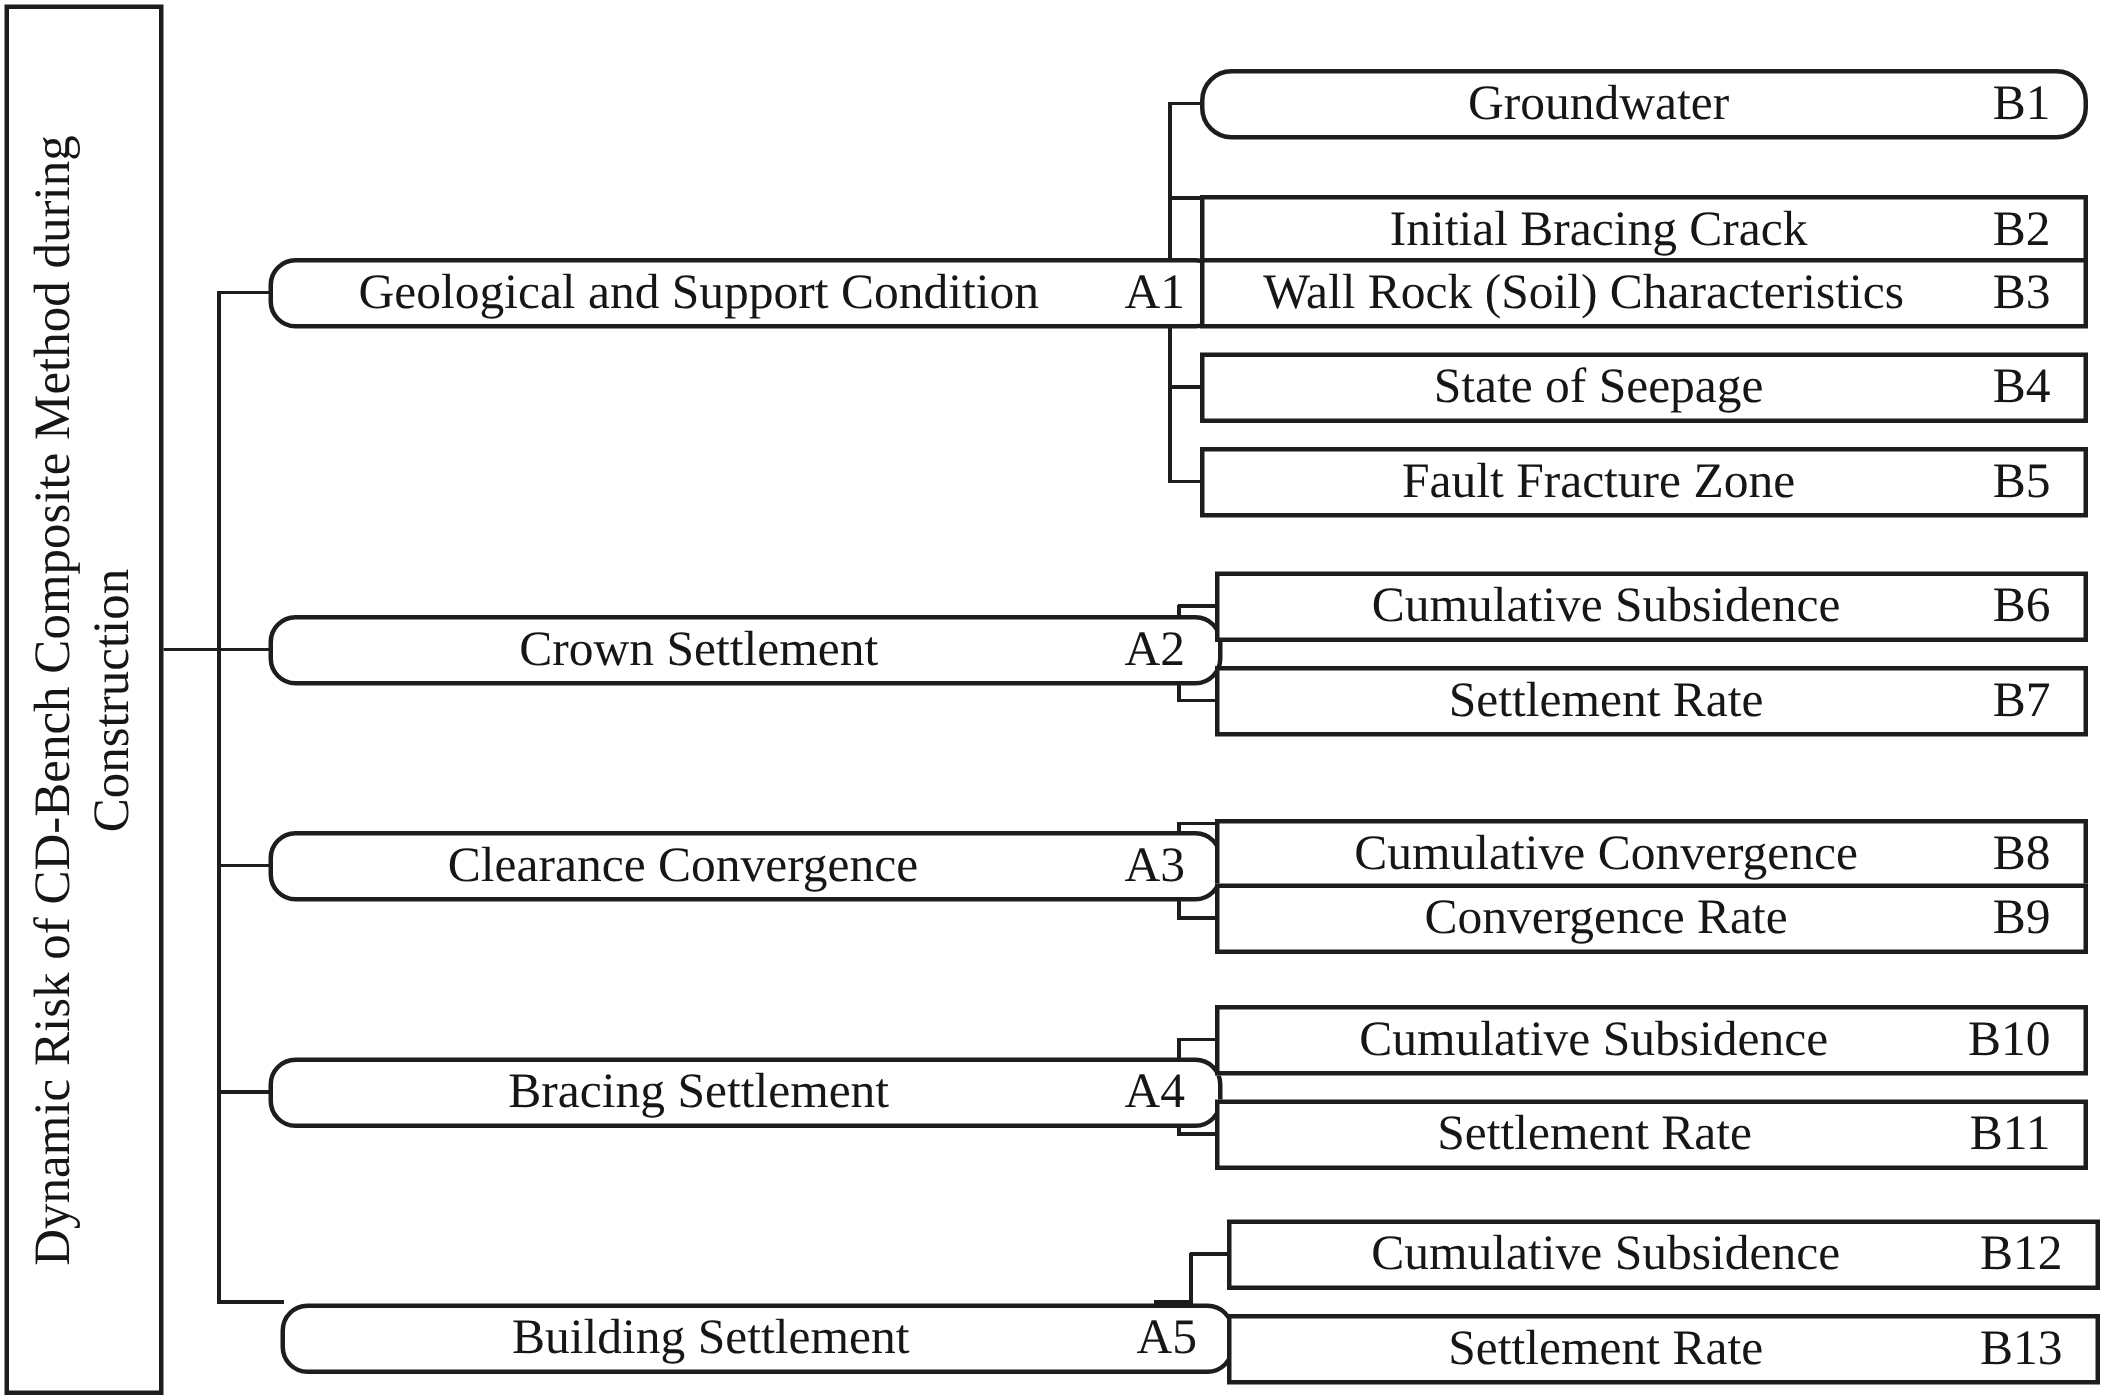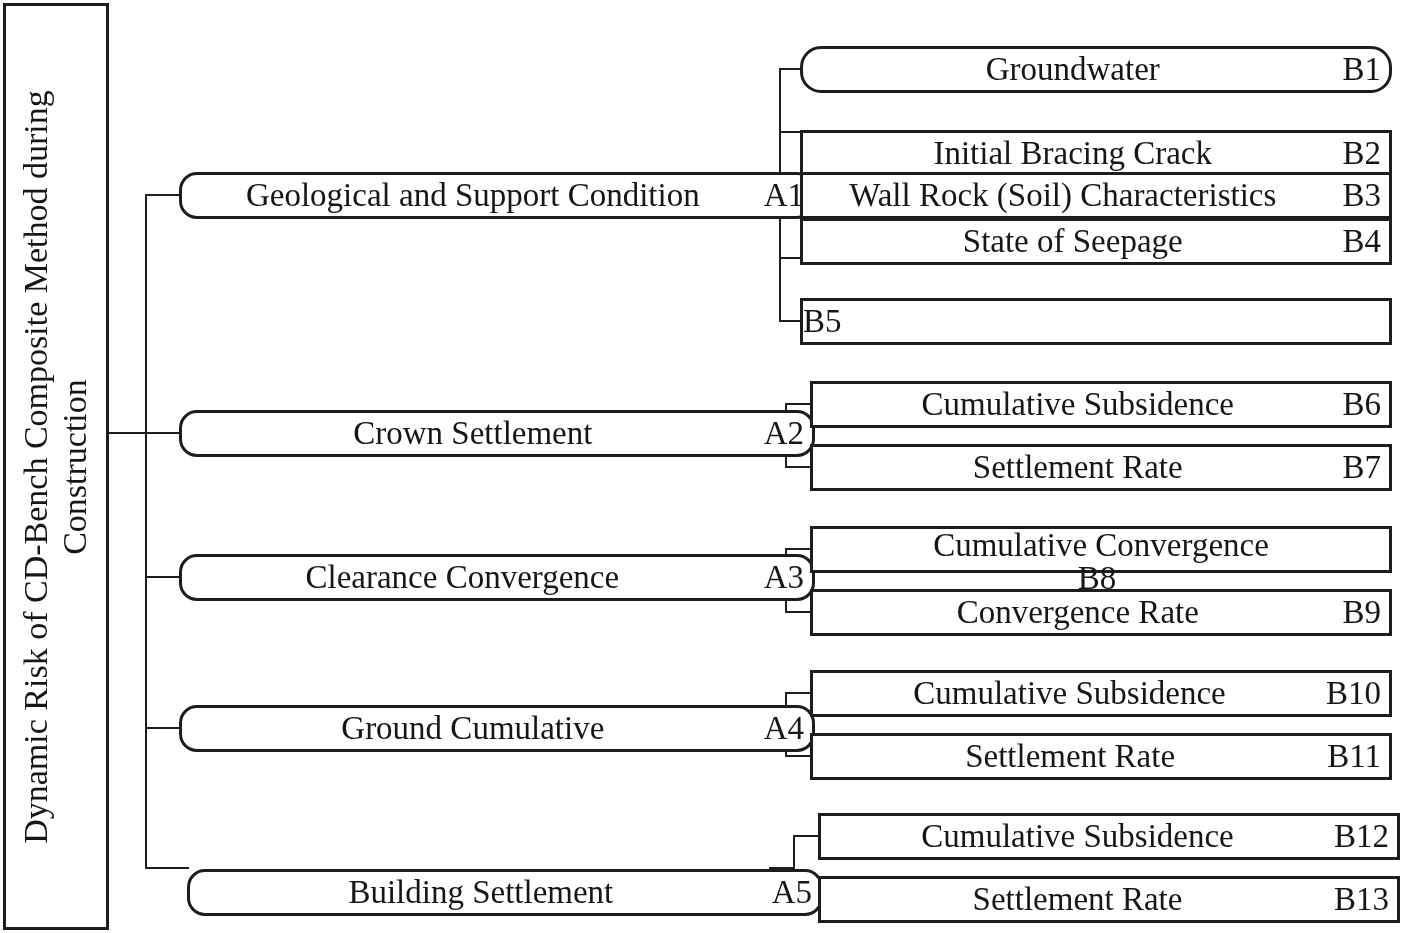--- a/index.html
+++ b/index.html
@@ -18,21 +18,21 @@
     box-sizing:border-box;
     background:#ffffff;
     border:3px solid #1d1d1d;
     display:flex;
     align-items:center;
     font-size:33px;
     line-height:1;
     white-space:nowrap;
   }
   .box .lbl{flex:1;text-align:center;}
-  .box .code{padding-right:8px;text-align:right;}
+  .box .code{padding-right:22px;text-align:right;}
   
   .rootbox{
     position:absolute;
     box-sizing:border-box;
     left:3px;top:3px;width:106px;height:927px;
     border:3px solid #1d1d1d;
     background:#ffffff;
   }
   .rootbox .rot{
     position:absolute;
@@ -108,58 +108,59 @@
   </div>
   <div class="box a" style="top:410px;">
     <span class="lbl">Crown Settlement</span>
     <span class="code">A2</span>
   </div>
   <div class="box a" style="top:554px;gap:21px;">
     <span class="lbl">Clearance Convergence</span>
     <span class="code">A3</span>
   </div>
   <div class="box a" style="top:705px;">
-    <span class="lbl">Ground Cumulative</span>
+    <span class="lbl">Bracing Settlement</span>
     <span class="code">A4</span>
   </div>
   <div class="box a" style="top:845px;left:187px;margin-top:24px;">
     <span class="lbl">Building Settlement</span>
     <span class="code">A5</span>
   </div>
 
   <div class="box b5g" style="top:46px;border-radius:21px;">
     <span class="lbl">Groundwater</span>
     <span class="code">B1</span>
   </div>
   <div class="box b5g" style="top:109px;margin-top:21px;">
     <span class="lbl">Initial Bracing Crack</span>
     <span class="code">B2</span>
   </div>
   <div class="box b5g" style="top:172px;gap:20px;">
     <span class="lbl">Wall Rock (Soil) Characteristics</span>
     <span class="code">B3</span>
   </div>
-  <div class="box b5g" style="top:218px;">
+  <div class="box b5g" style="top:235px;">
     <span class="lbl">State of Seepage</span>
     <span class="code">B4</span>
   </div>
   <div class="box b5g" style="top:298px;">
+    <span class="lbl">Fault Fracture Zone</span>
     <span class="code">B5</span>
   </div>
 
   <div class="box bp" style="top:381px;">
     <span class="lbl">Cumulative Subsidence</span>
     <span class="code">B6</span>
   </div>
   <div class="box bp" style="top:444px;">
     <span class="lbl">Settlement Rate</span>
     <span class="code">B7</span>
   </div>
 
-  <div class="box bp" style="top:526px;flex-direction:column;">
+  <div class="box bp" style="top:546px;">
     <span class="lbl">Cumulative Convergence</span>
     <span class="code">B8</span>
   </div>
   <div class="box bp" style="top:589px;">
     <span class="lbl">Convergence Rate</span>
     <span class="code">B9</span>
   </div>
 
   <div class="box bp" style="top:670px;">
     <span class="lbl">Cumulative Subsidence</span>

